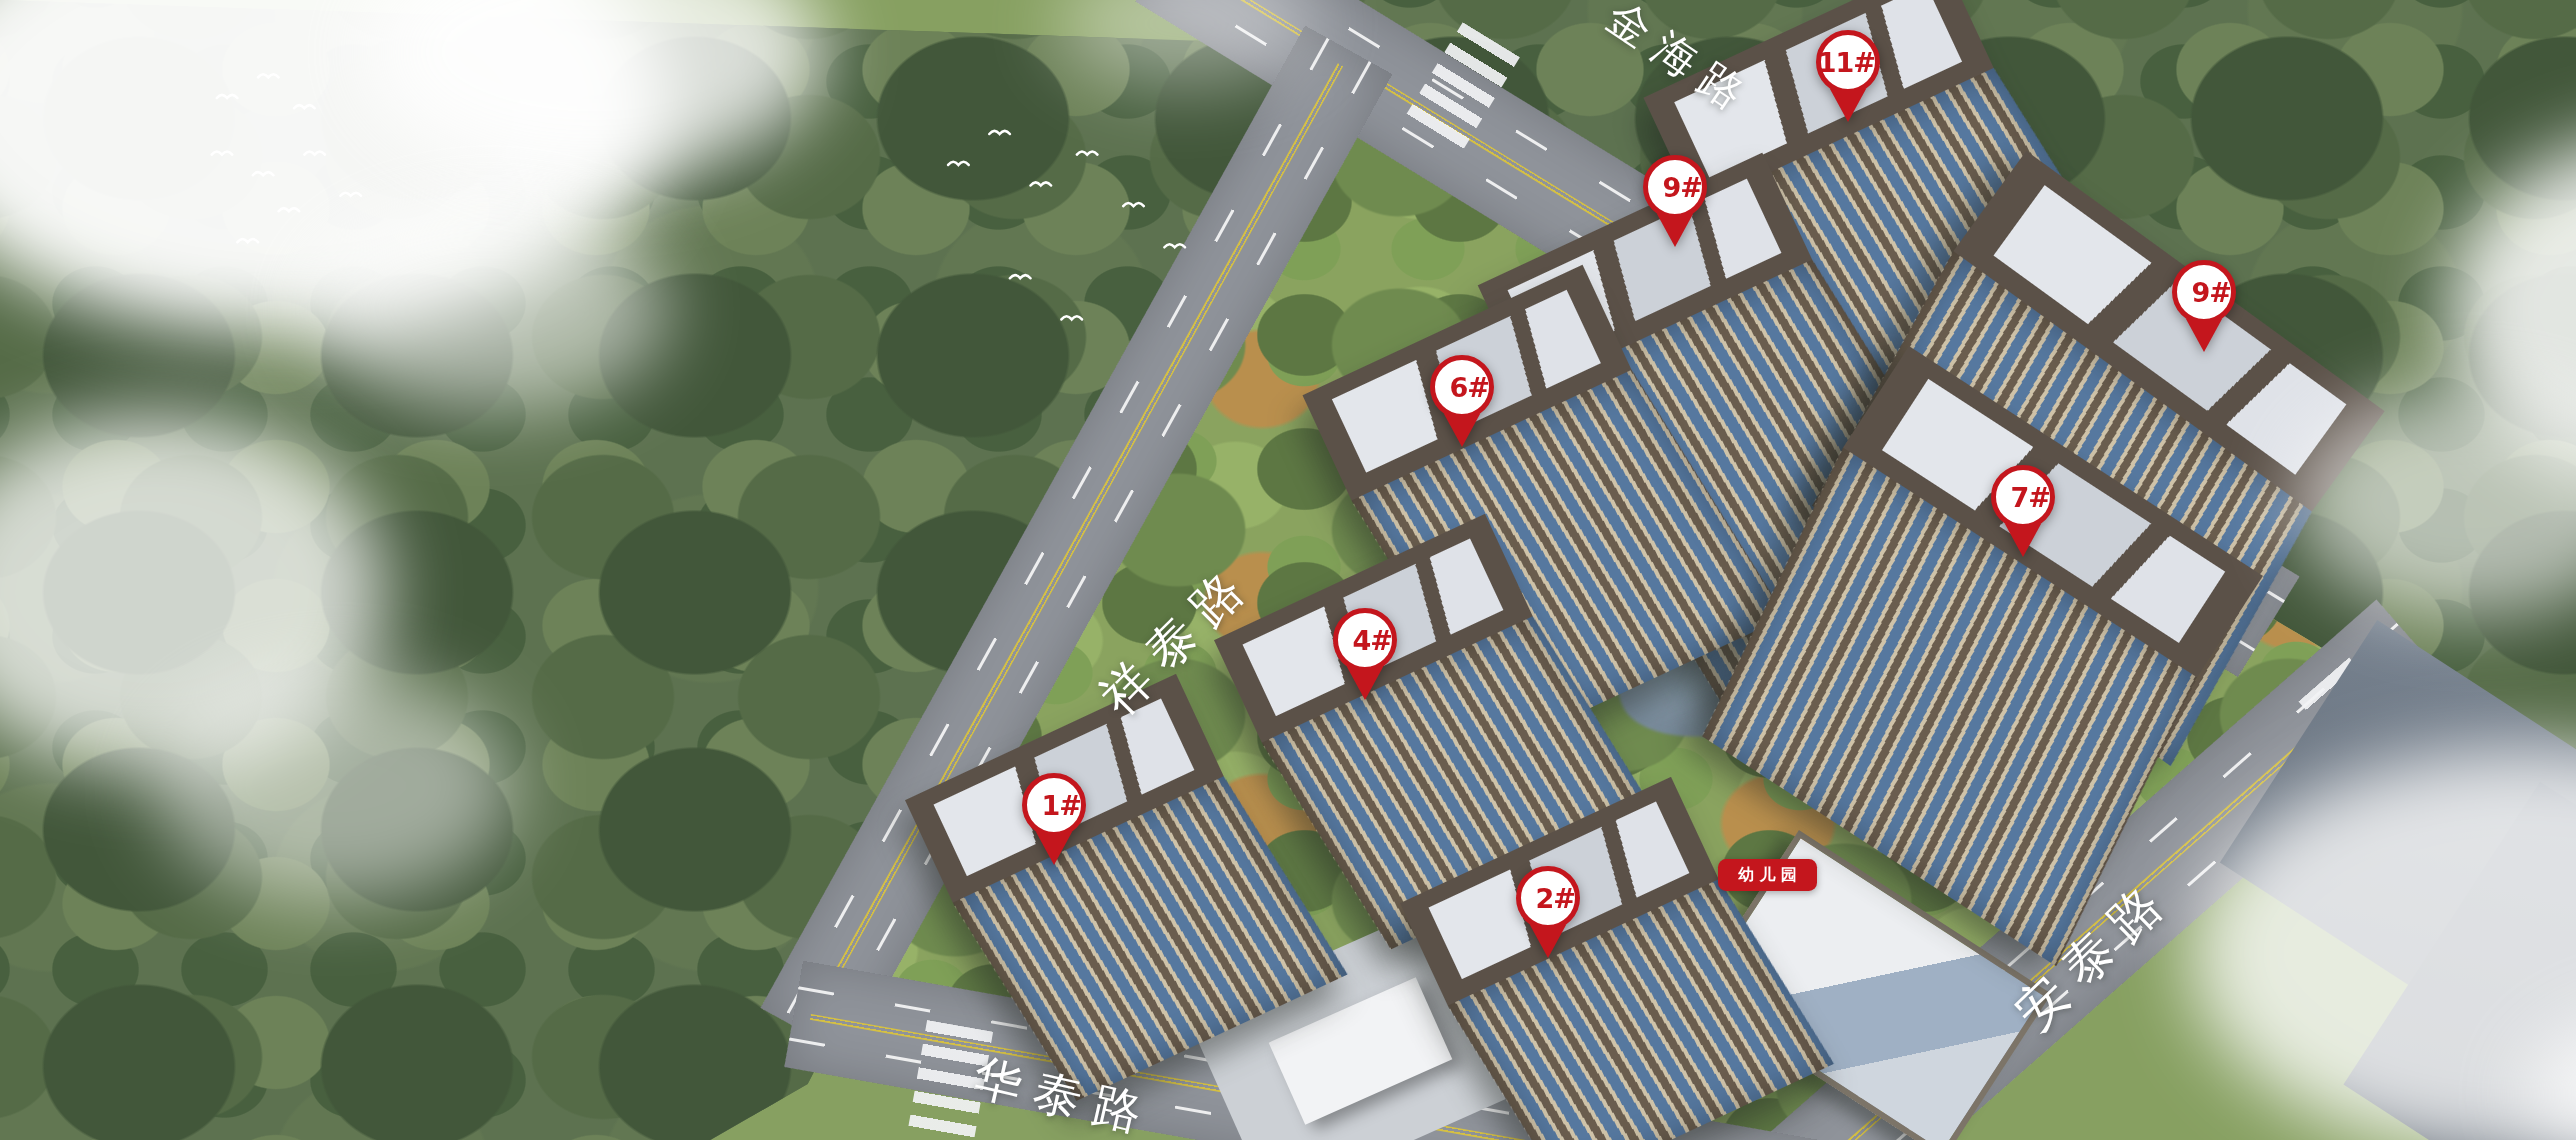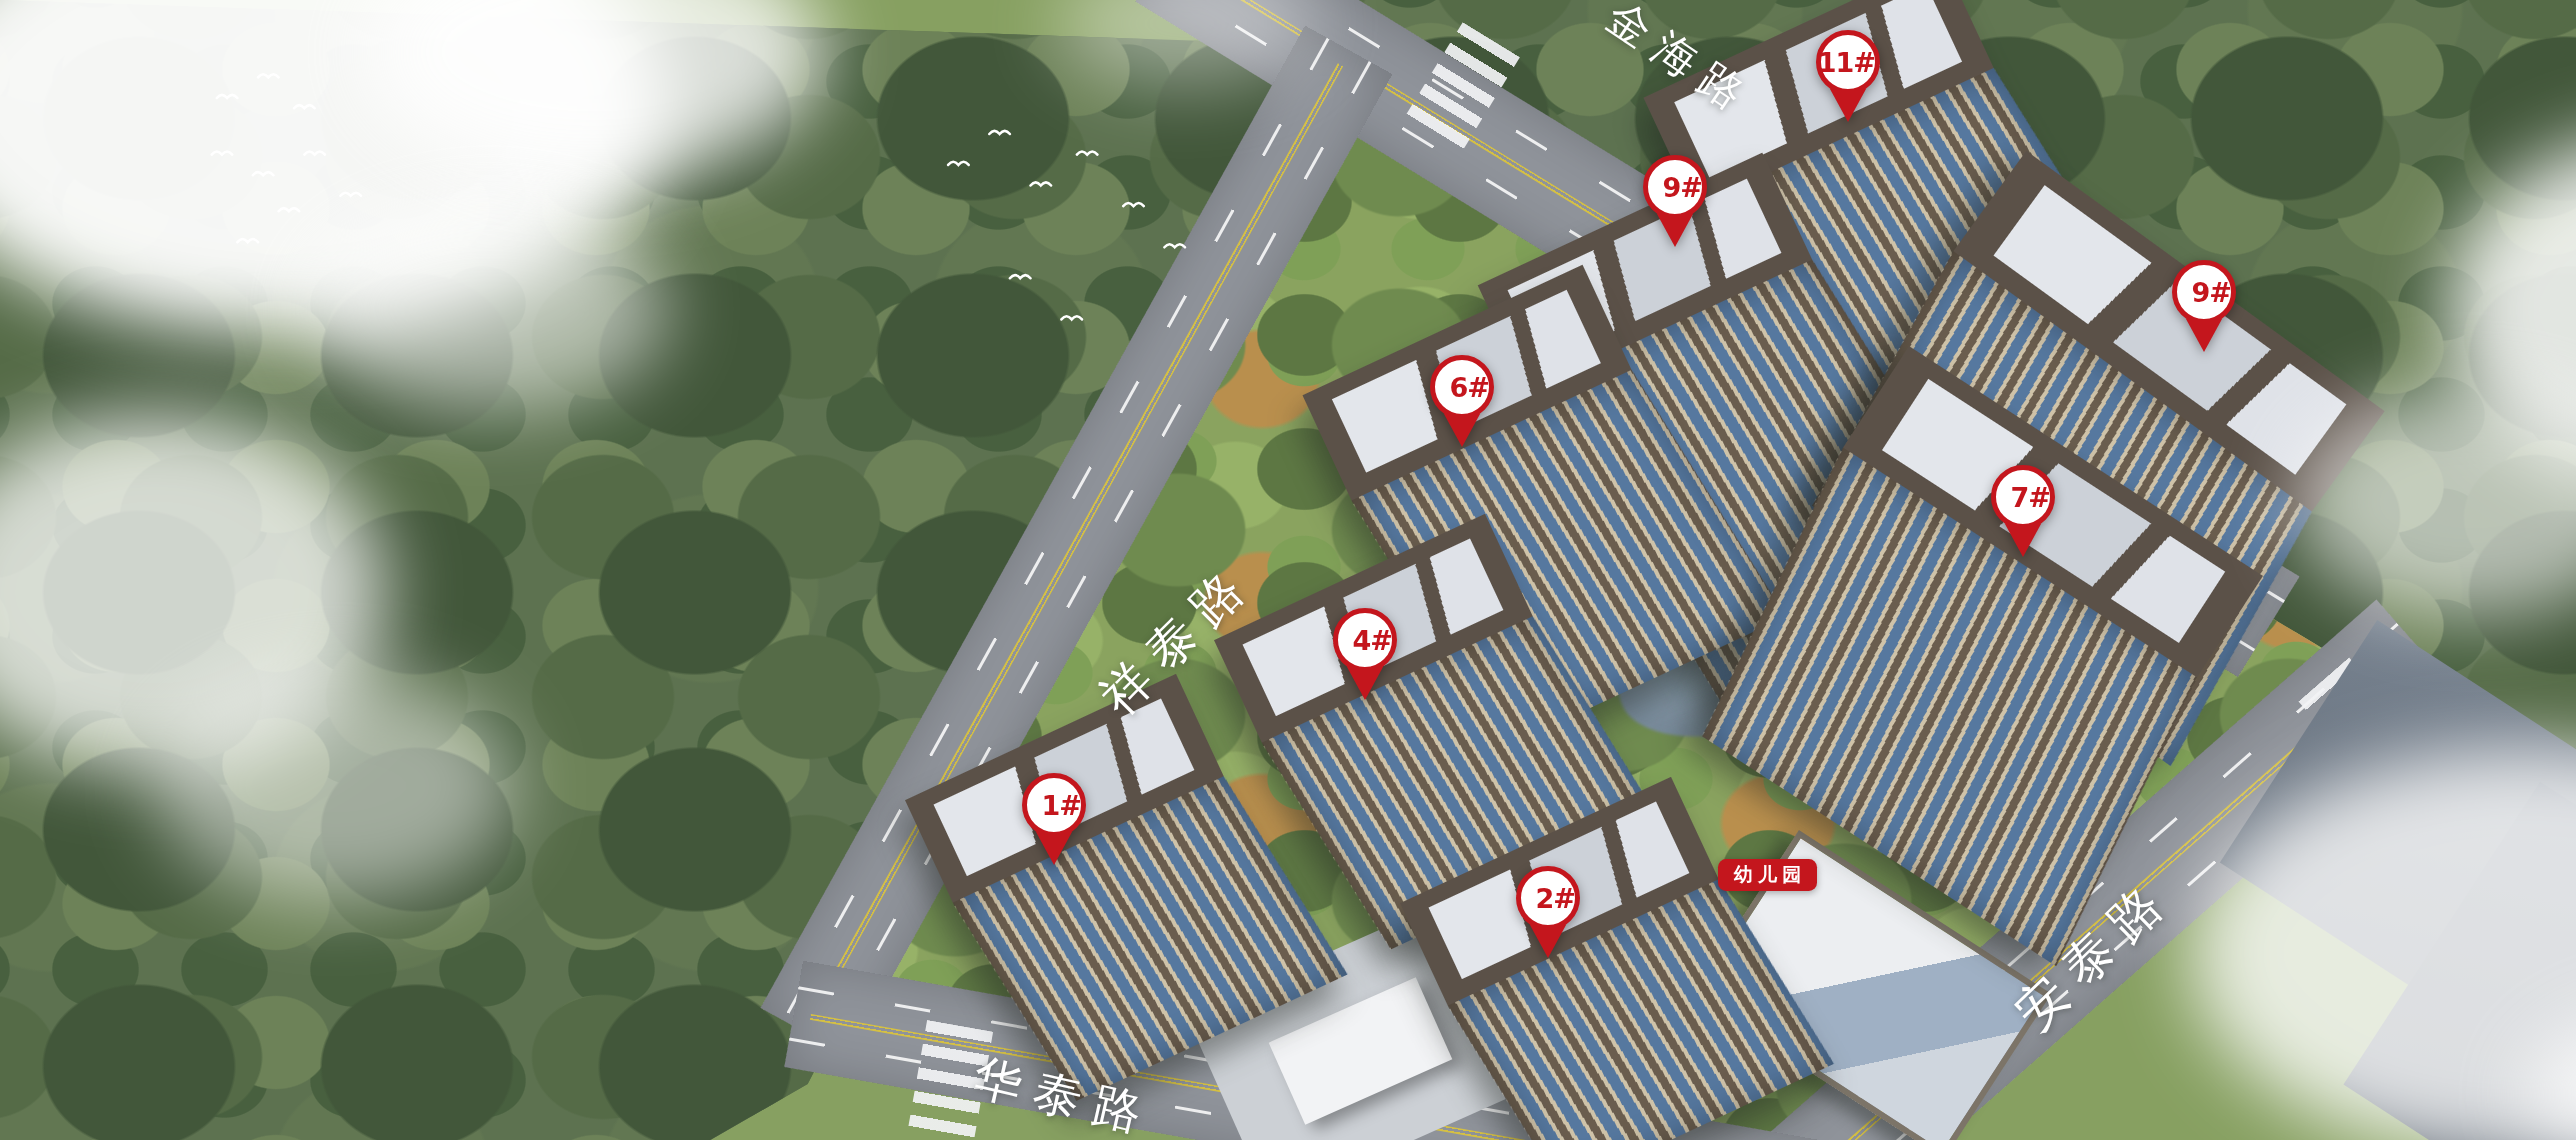--- a/index.html
+++ b/index.html
@@ -68,21 +68,21 @@
   
   .cloud{position:absolute;border-radius:50%;background:#fff;filter:blur(36px);z-index:35;pointer-events:none;}
   
   .pin{position:absolute;width:64px;display:flex;flex-direction:column;align-items:center;z-index:50;
     filter:drop-shadow(0 3.1px 5.2px rgba(0,0,0,.35));}
   .pin-head{width:64px;height:64px;box-sizing:border-box;background:#fff;border:5.2px solid #c4161d;
     border-radius:50%;display:flex;align-items:center;justify-content:flex-end;}
   .pin-head span{color:#c4161d;font-weight:700;font-size:27px;letter-spacing:-1px;}
   .pin-tail{width:0;height:0;border:18.5px solid transparent;border-bottom:0;border-top:33px solid #c4161d;margin-top:-5.2px;}
   .badge{position:absolute;z-index:48;background:#c4161d;color:#fff;border-radius:8.2px;
-    display:flex;align-items:center;justify-content:center;font-size:19px;font-weight:600;letter-spacing:5.2px;
+    display:flex;align-items:center;justify-content:center;font-size:16px;font-weight:600;letter-spacing:5.2px;
     text-indent:5.2px;box-shadow:0 2.1px 7.2px rgba(0,0,0,.3);}
   .road-label{position:absolute;color:#fff;white-space:nowrap;z-index:52;font-weight:500;
     text-shadow:0 1.5px 6.2px rgba(40,45,40,.5);}
   .birds{position:absolute;z-index:36;}
 </style>
 </head>
 <body>
 
 <div class="scene">
 

